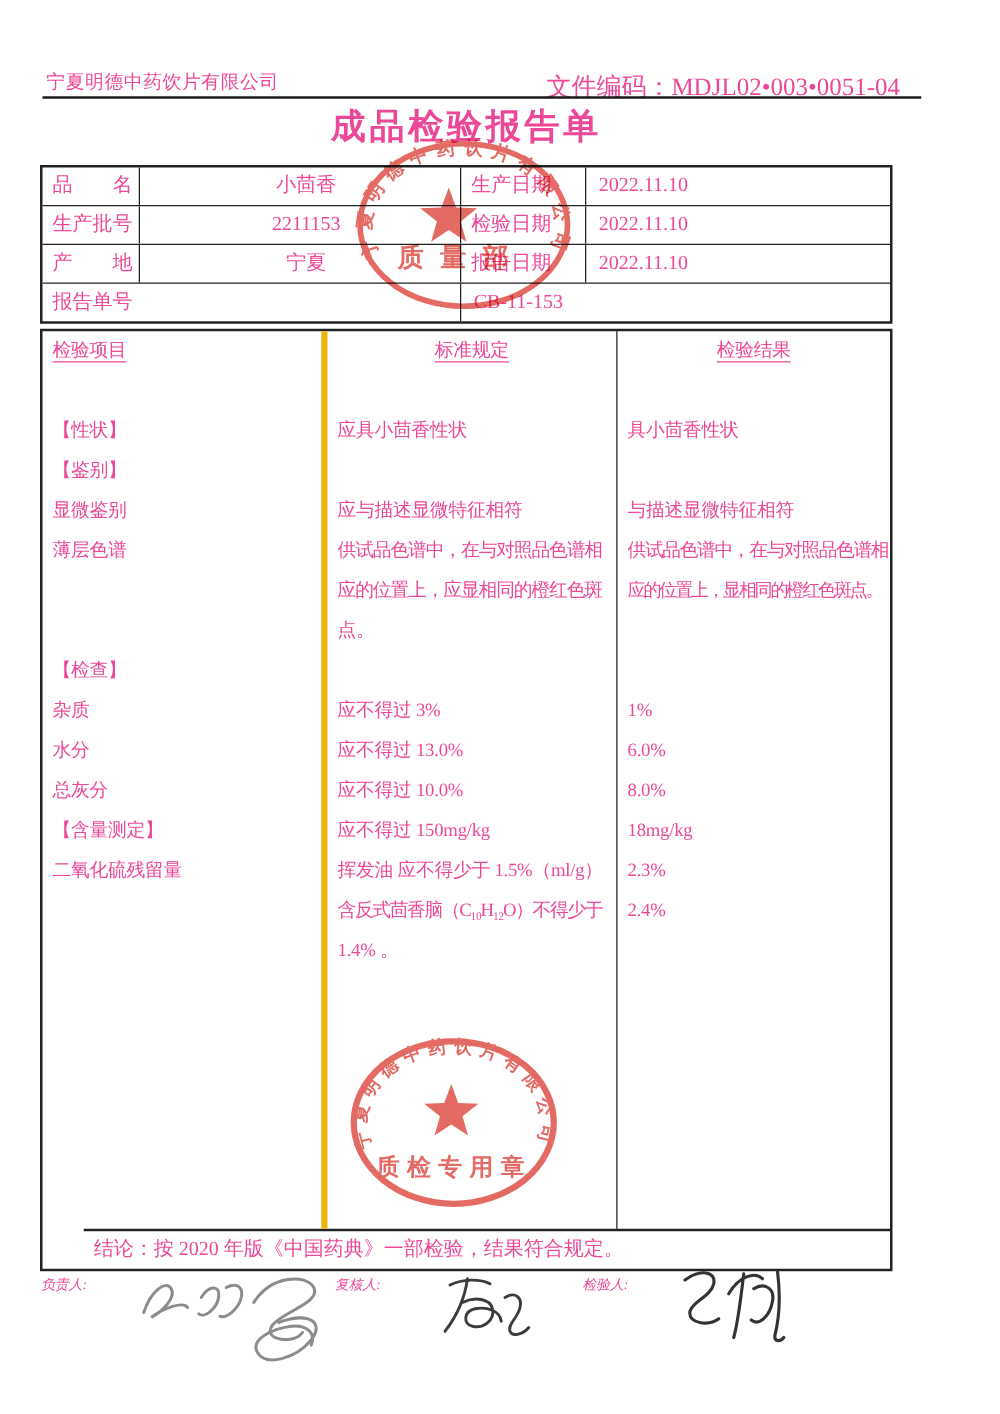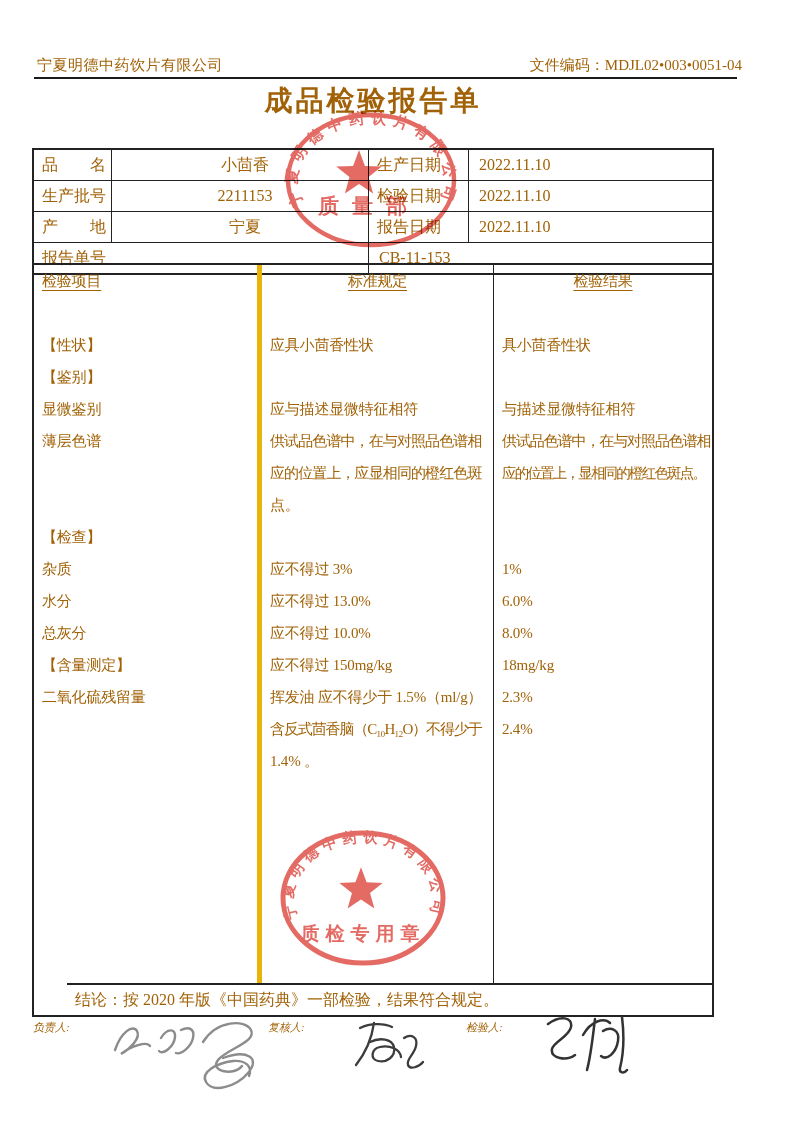--- a/index.html
+++ b/index.html
@@ -1,28 +1,28 @@
 <!DOCTYPE html>
 <html><head>
 <meta charset="utf-8">
 <style>
   html,body { margin:0; padding:0; background:#ffffff; }
   .sheet {
     position:relative; width:800px; height:1131px; background:#ffffff;
-    font-family:"Liberation Serif","DejaVu Serif",serif; color:#a16207; overflow:hidden;
+    font-family:"Liberation Serif","DejaVu Serif",serif; color:#ec4899; overflow:hidden;
   }
   
   .hdr-company { position:absolute; left:37px; top:56px; font-size:15px; letter-spacing:0.5px; }
-  .hdr-code    { position:absolute; right:58px; top:56px; font-size:15px; }
+  .hdr-code    { position:absolute; right:80px; top:56px; font-size:20px; }
   .hdr-rule    { position:absolute; left:34px; top:77px; width:703px; height:2px; background:#1a1a1a; }
   .title { position:absolute; left:32px; top:82px; width:682px; text-align:center;
            font-size:28px; font-weight:bold; letter-spacing:3px; }
 
   
-  .info-table { position:absolute; left:32px; top:148px; width:682px;
+  .info-table { position:absolute; left:32px; top:132px; width:682px;
                 border:2px solid #222; box-sizing:border-box; background:transparent; }
   .irow { display:flex; height:30px; line-height:30px; border-bottom:1px solid #222; font-size:16px; }
   .irow:last-child { border-bottom:none; }
   .icell { box-sizing:border-box; border-right:1px solid #222; overflow:hidden; white-space:pre; }
   .icell:last-child { border-right:none; }
   .c-label  { width:78px;  padding-left:8px; }
   .c-value  { width:257px; padding-left:10px;text-align:center; }
   .c-label2 { width:100px; padding-left:8px; }
   .c-value2 { flex:1;      padding-left:10px; }
   .c-labelw { width:335px; padding-left:8px; }

